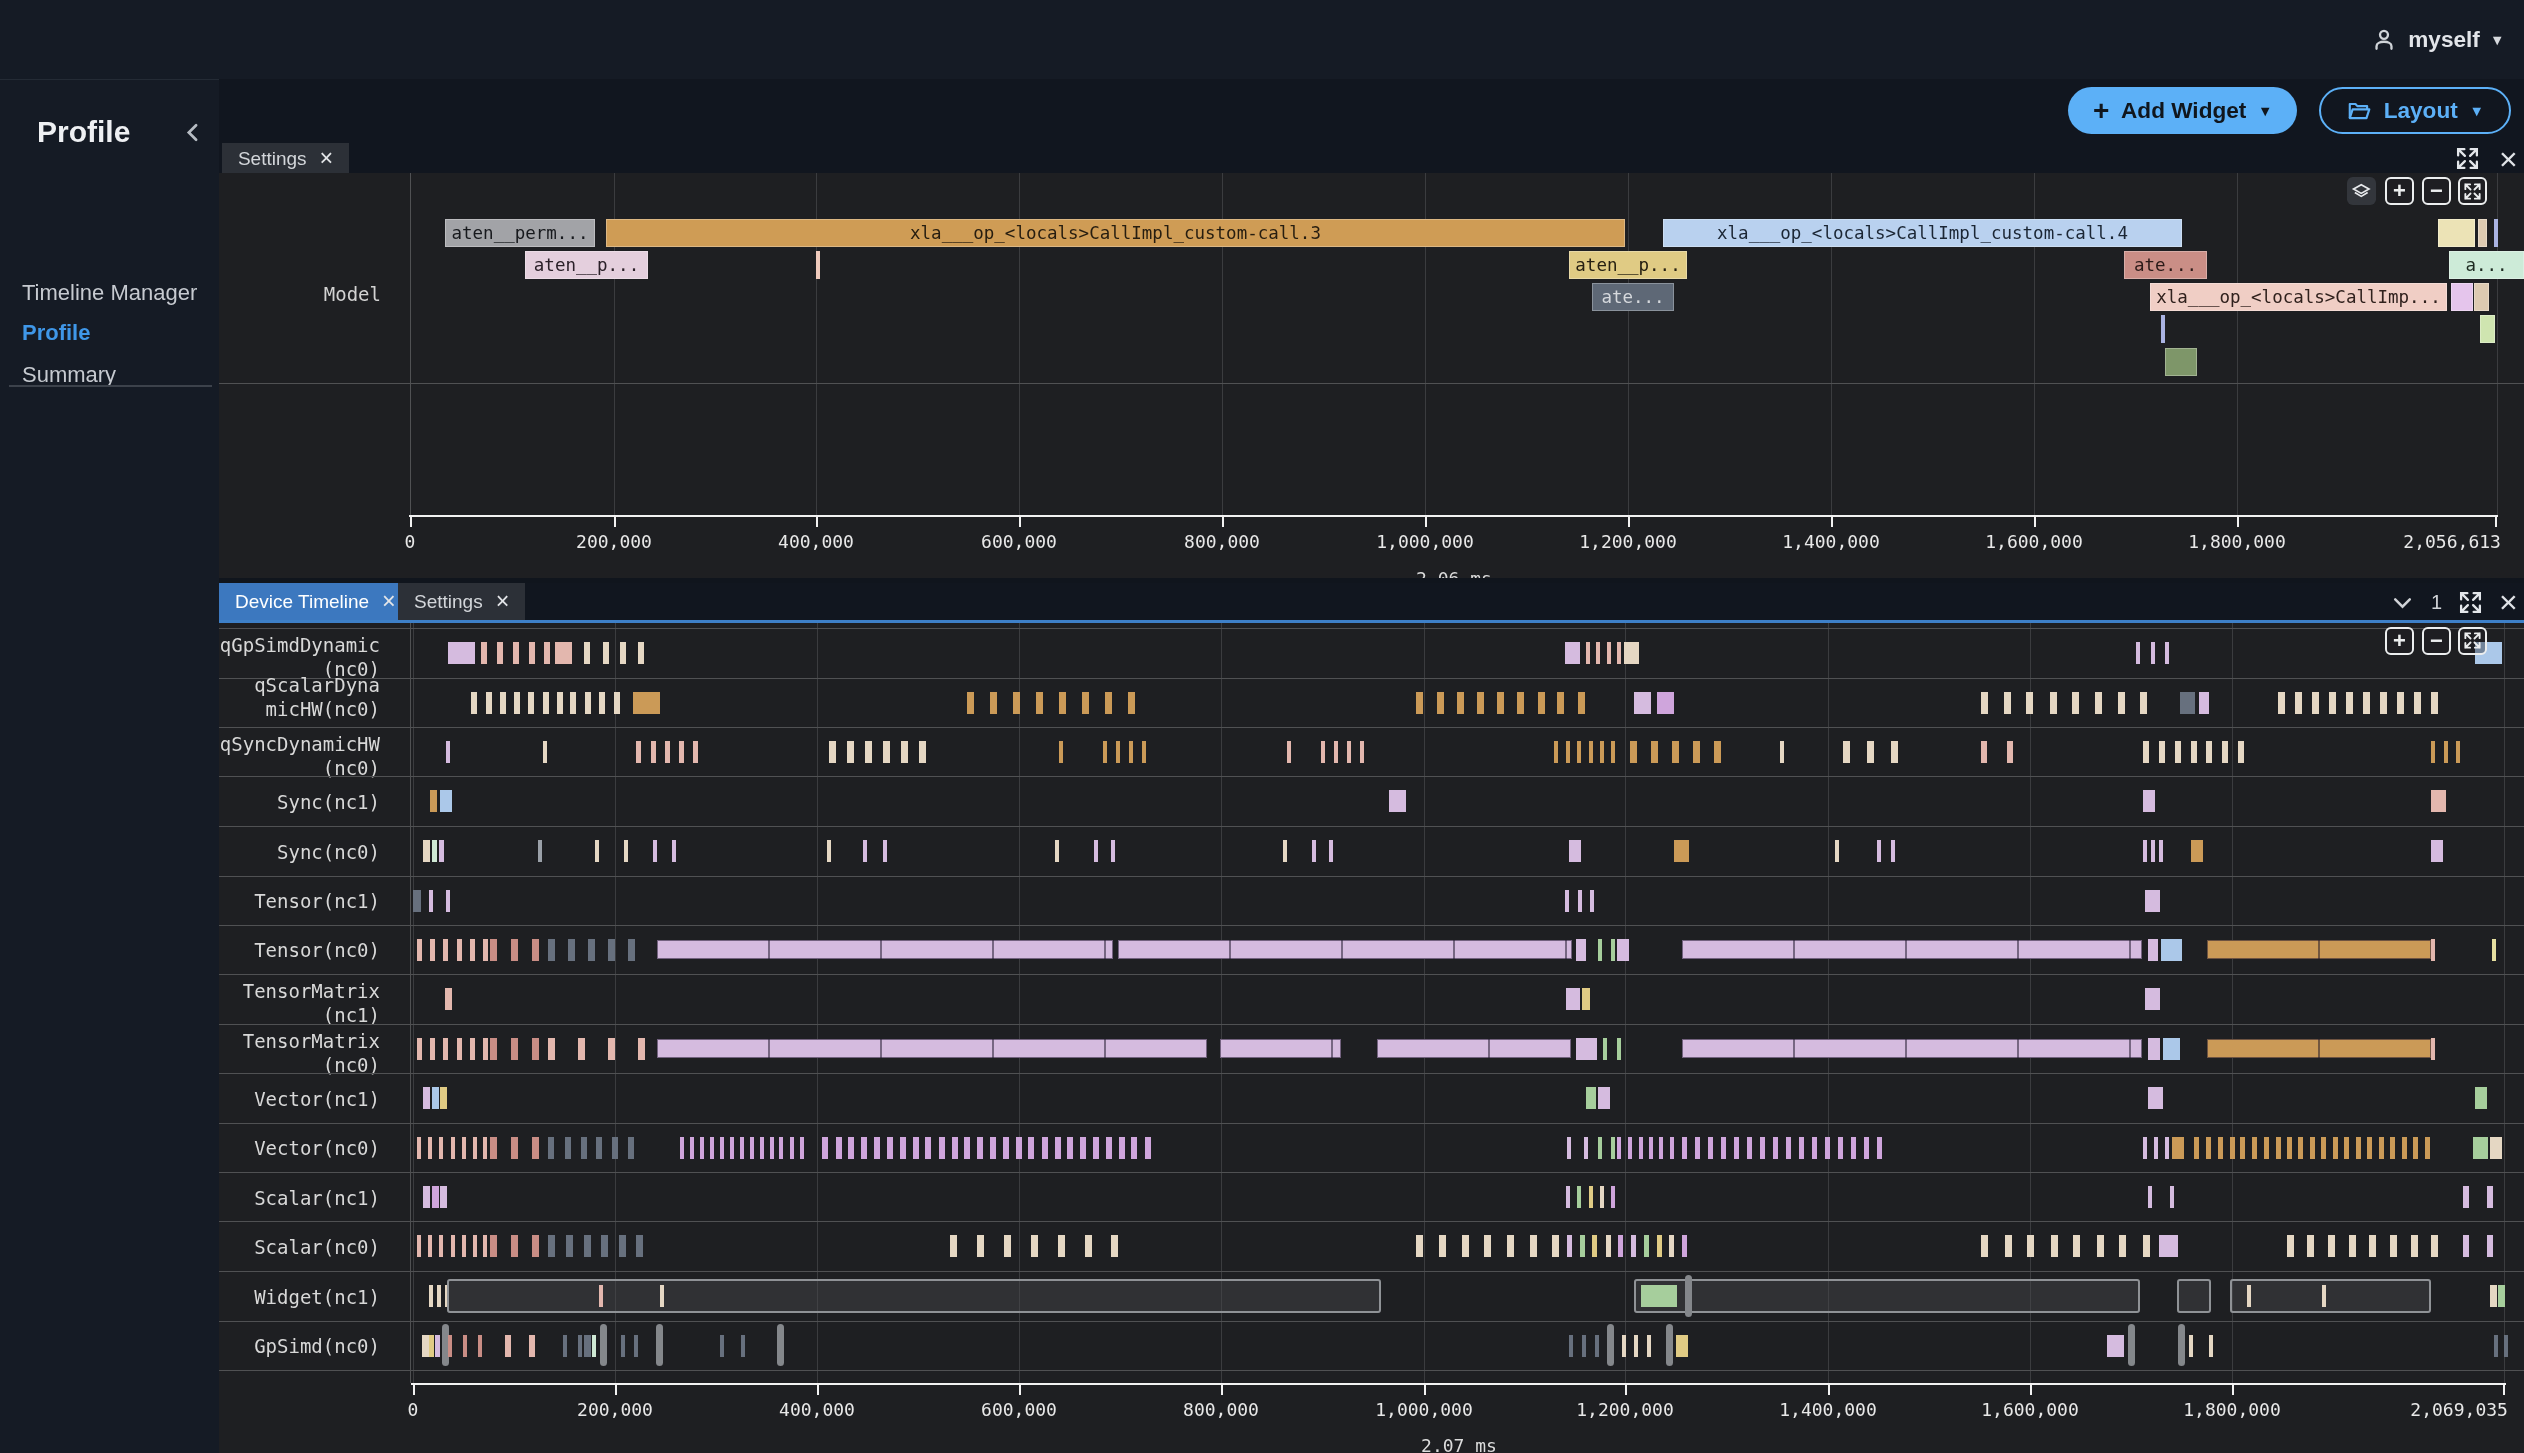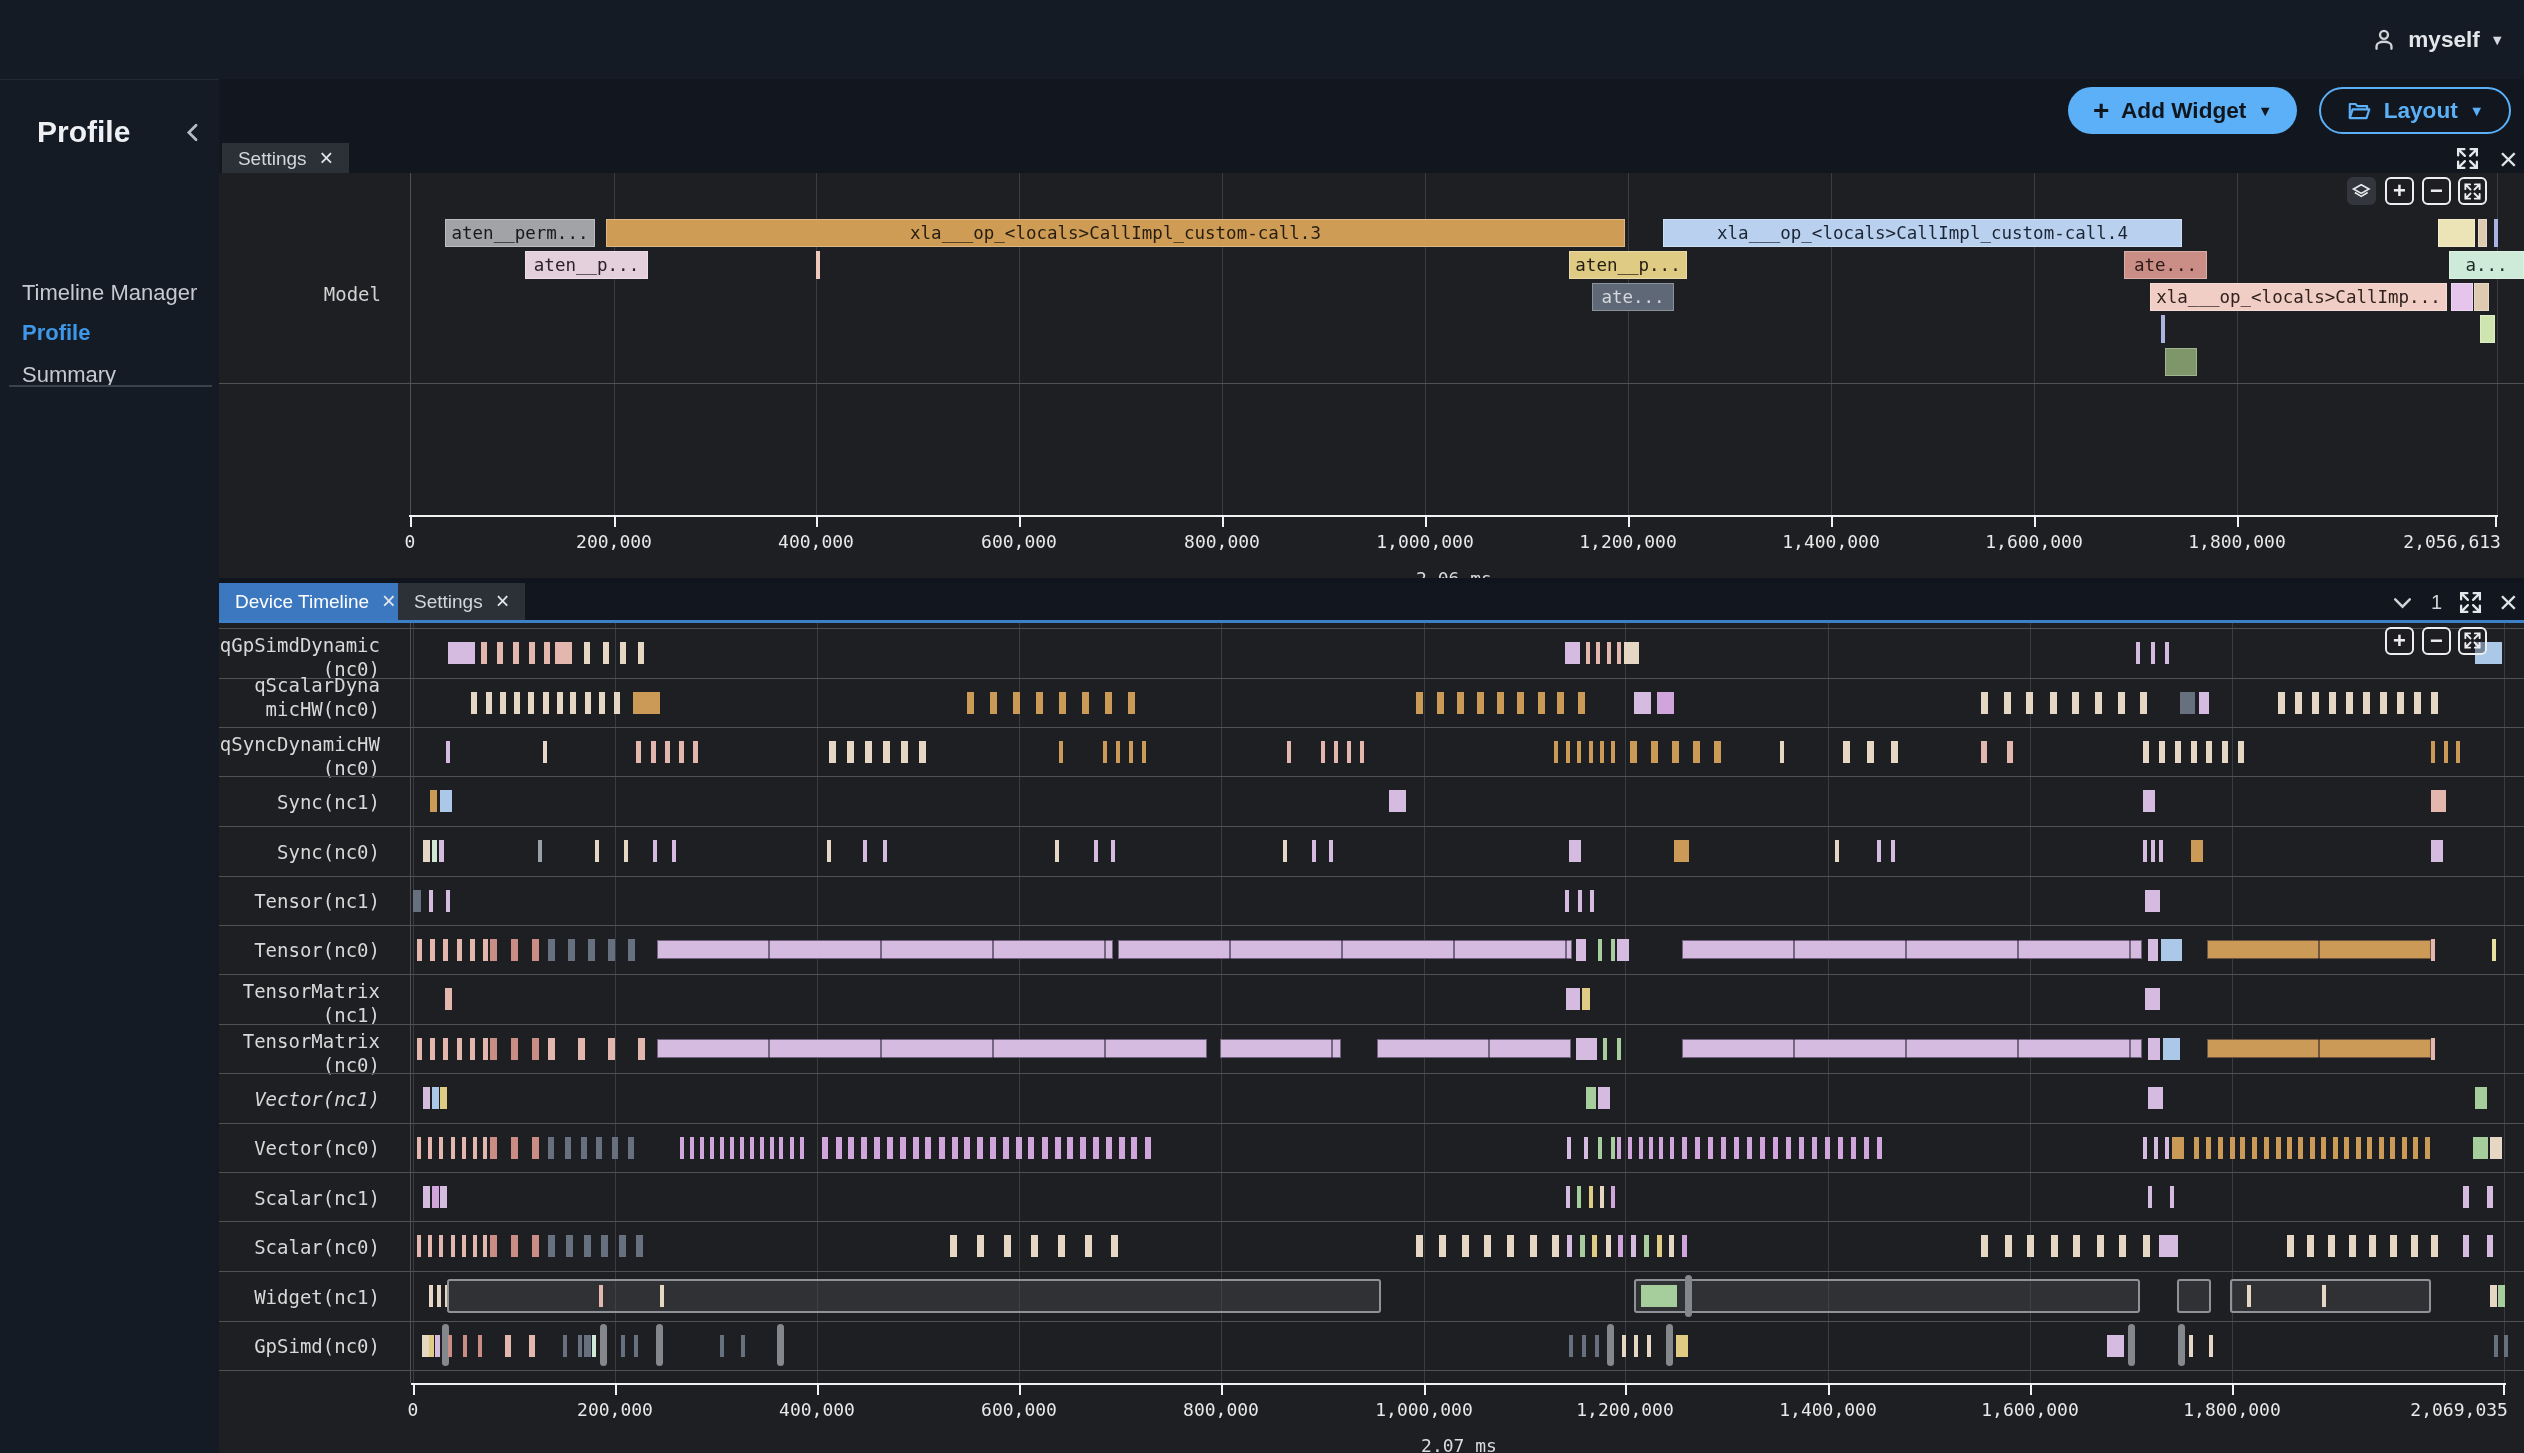--- a/index.html
+++ b/index.html
@@ -484,21 +484,21 @@
         <div class="seg longbar" style="left: 1158px; top: 416px; width: 194px; background: repeating-linear-gradient(90deg, transparent 0px, transparent 110px, rgba(25, 18, 38, 0.5) 110px, rgba(25, 18, 38, 0.5) 112px) rgb(213, 187, 223);"></div>
         <div class="seg" style="left: 1357px; top: 415px; width: 21px; height: 22px; background: rgb(213, 187, 223);"></div>
         <div class="seg" style="left: 1384px; top: 415px; width: 3.7px; height: 22px; background: rgb(166, 206, 156);"></div>
         <div class="seg" style="left: 1398px; top: 415px; width: 3.7px; height: 22px; background: rgb(166, 206, 156);"></div>
         <div class="seg longbar" style="left: 1463px; top: 416px; width: 460px; background: repeating-linear-gradient(90deg, transparent 0px, transparent 110px, rgba(25, 18, 38, 0.5) 110px, rgba(25, 18, 38, 0.5) 112px) rgb(213, 187, 223);"></div>
         <div class="seg" style="left: 1929px; top: 415px; width: 12.4px; height: 22px; background: rgb(213, 187, 223);"></div>
         <div class="seg" style="left: 1944px; top: 415px; width: 17px; height: 22px; background: rgb(171, 200, 233);"></div>
         <div class="seg longbar" style="left: 1988px; top: 416px; width: 224px; background: repeating-linear-gradient(90deg, transparent 0px, transparent 110px, rgba(25, 18, 38, 0.5) 110px, rgba(25, 18, 38, 0.5) 112px) rgb(203, 154, 87);"></div>
         <div class="seg" style="left: 2212px; top: 415px; width: 4.4px; height: 22px; background: rgb(227, 183, 174);"></div>
         <div class="rowsep" style="left: 0px; top: 450px; width: 2306px;"></div>
-        <div class="row-label" style="left: 0px; top: 465px; font-style: italic;">Vector(nc1)</div>
+        <div class="row-label" style="left: 0px; top: 465px;">Vector(nc1)</div>
         <div class="seg" style="left: 204px; top: 464px; width: 6.6px; height: 22px; background: rgb(213, 187, 223);"></div>
         <div class="seg" style="left: 213px; top: 464px; width: 6.6px; height: 22px; background: rgb(171, 200, 233);"></div>
         <div class="seg" style="left: 221px; top: 464px; width: 6.6px; height: 22px; background: rgb(224, 203, 132);"></div>
         <div class="seg" style="left: 1367px; top: 464px; width: 10.2px; height: 22px; background: rgb(166, 206, 156);"></div>
         <div class="seg" style="left: 1379px; top: 464px; width: 12.4px; height: 22px; background: rgb(213, 187, 223);"></div>
         <div class="seg" style="left: 1929px; top: 464px; width: 14.6px; height: 22px; background: rgb(213, 187, 223);"></div>
         <div class="seg" style="left: 2256px; top: 464px; width: 12.4px; height: 22px; background: rgb(166, 206, 156);"></div>
         <div class="rowsep" style="left: 0px; top: 500px; width: 2306px;"></div>
         <div class="row-label" style="left: 0px; top: 514px;">Vector(nc0)</div>
         <div class="seg" style="left: 198px; top: 514px; width: 4.4px; height: 22px; background: rgb(227, 183, 174);"></div>

